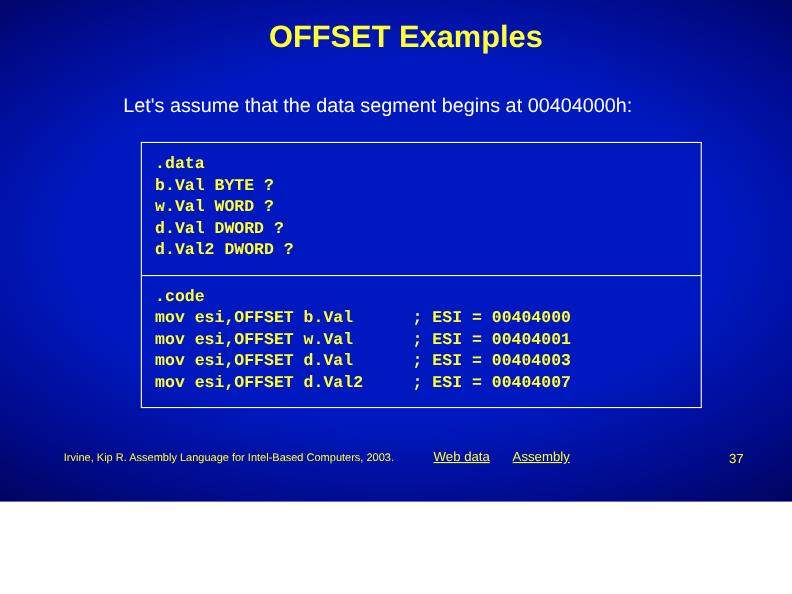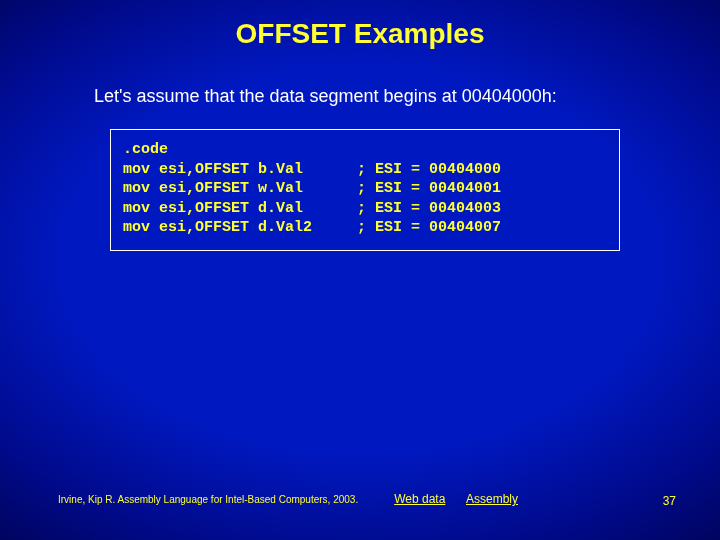--- a/index.html
+++ b/index.html
@@ -4,26 +4,27 @@
 <style>
   html, body {
     margin: 0;
     padding: 0;
     width: 720px;
     height: 540px;
     overflow: hidden;
   }
   .slide {
     width: 720px;
-    height: 540px;
+    height: 456px;
     background: radial-gradient(ellipse 110% 95% at 50% 48%, #0018bf 0%, #0018bf 38%, #000a8a 58%, #000042 80%, #000000 100%);
     color: #ffffff;
     font-family: Arial, Helvetica, sans-serif;
     position: relative;
     box-sizing: border-box;
+    padding-left: 18px;
   }
   .title {
     text-align: center;
     color: #ffff33;
     font-size: 28px;
     font-weight: bold;
     padding-top: 18px;
   }
   .intro {
     font-size: 18px;
@@ -83,20 +84,25 @@
 </head>
 <body>
 
 <div class="slide">
 
   <div class="title">OFFSET Examples</div>
 
   <div class="intro">Let's assume that the data segment begins at 00404000h:</div>
 
   <div class="code-box">
+    <div class="code-section">.data
+b.Val BYTE ?
+w.Val WORD ?
+d.Val DWORD ?
+d.Val2 DWORD ?</div>
     <div class="code-section">.code
 mov esi,OFFSET b.Val      ; ESI = 00404000
 mov esi,OFFSET w.Val      ; ESI = 00404001
 mov esi,OFFSET d.Val      ; ESI = 00404003
 mov esi,OFFSET d.Val2     ; ESI = 00404007</div>
   </div>
 
   <div class="footer">
     <span class="citation">Irvine, Kip R. Assembly Language for Intel-Based Computers, 2003.</span>
     <span class="links">

